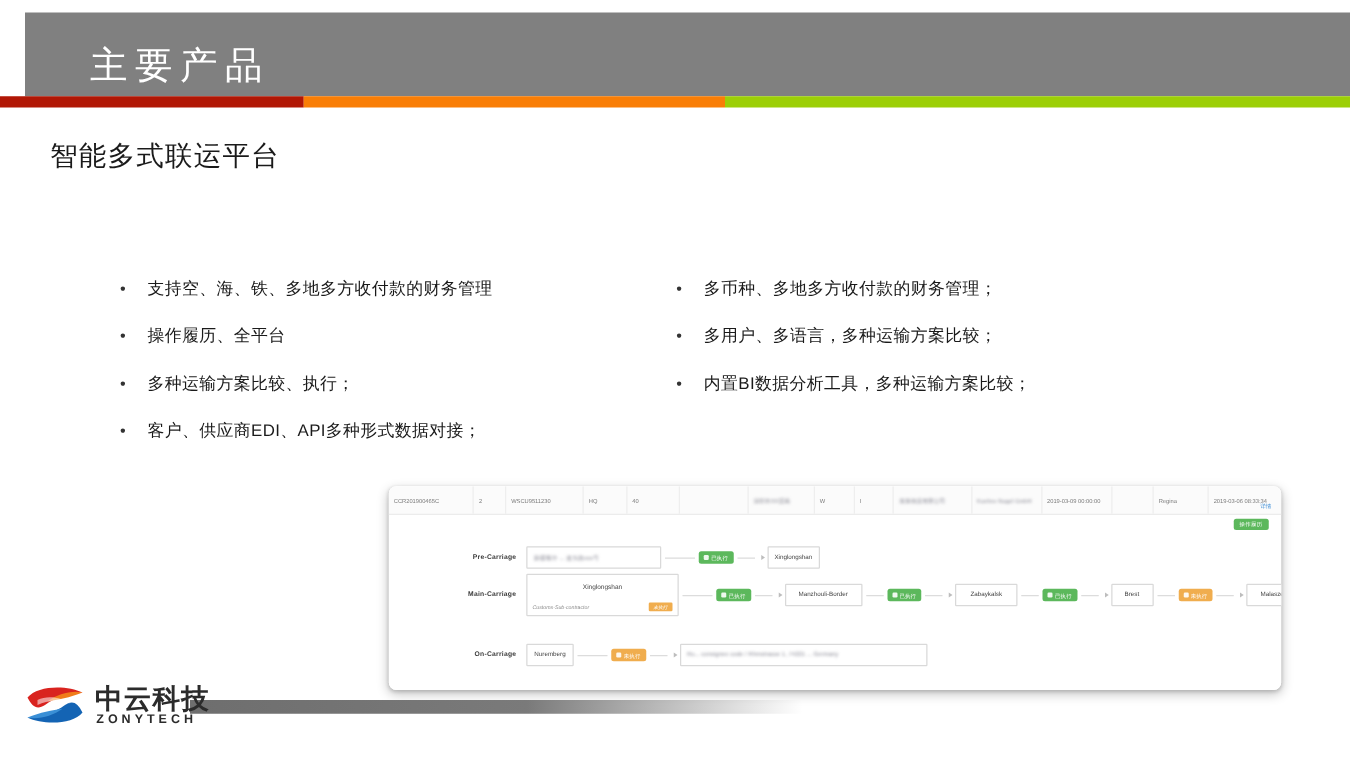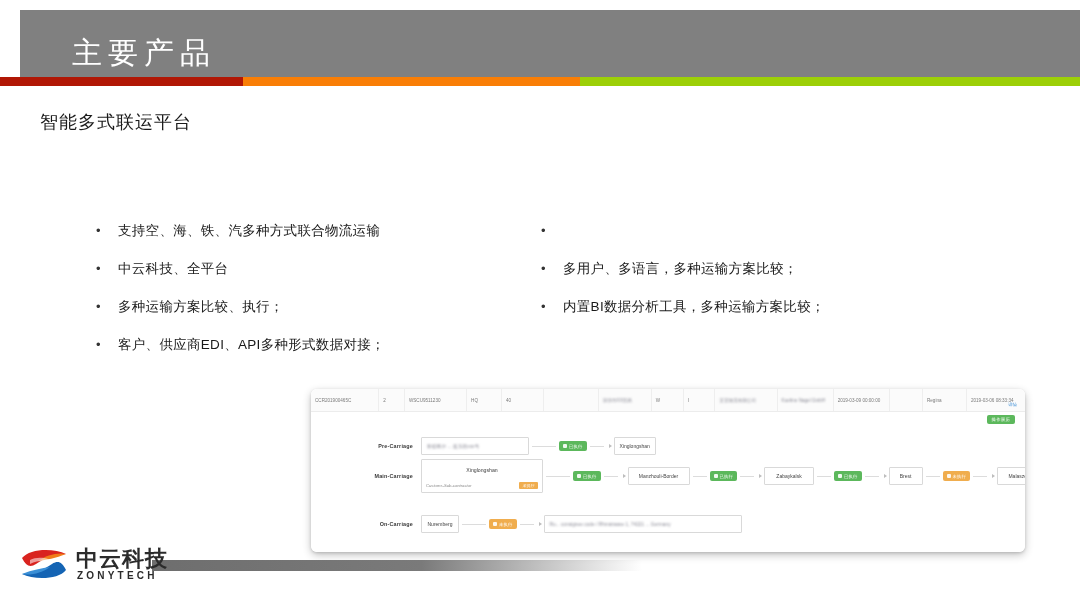--- a/index.html
+++ b/index.html
@@ -23,21 +23,21 @@
     font-weight:400;line-height:40px;white-space:nowrap;
   }
   .accent-bar{position:absolute;top:77px;height:9px;}
   .accent-red{left:0px;width:243px;background:#b11705;}
   .accent-orange{left:243px;width:337px;background:#f97e06;}
   .accent-green{left:580px;width:500px;background:#9ccf07;}
 
   
   .h1{
     position:absolute;left:40px;top:110px;
-    font-size:18px;color:#1a1a1a;letter-spacing:1px;font-weight:400;
+    font-size:22px;color:#1a1a1a;letter-spacing:1px;font-weight:400;
     white-space:nowrap;
   }
   .h2{
     position:absolute;left:97px;top:170px;
     font-size:19px;color:#1a1a1a;letter-spacing:0.5px;font-weight:400;
     white-space:nowrap;
   }
 
   
   .bullets{position:absolute;}
@@ -165,39 +165,40 @@
   </div>
   <div class="accent-bar accent-red"></div>
   <div class="accent-bar accent-orange"></div>
   <div class="accent-bar accent-green"></div>
 
   <div class="h1">智能多式联运平台</div>
 
   <div class="bullets col-left">
     <div class="bullet-row">
       <span class="bullet-dot">•</span>
-      <span class="bullet-text">支持空、海、铁、汽多种方式联合物流运输</span>
-    </div>
-    <div class="bullet-row">
-      <span class="bullet-dot">•</span>
-      <span class="bullet-text">中云科技、全平台</span>
+      <span class="bullet-text">支持空、海、铁、多地多方收付款的财务管理</span>
+    </div>
+    <div class="bullet-row">
+      <span class="bullet-dot">•</span>
+      <span class="bullet-text">操作履历、全平台</span>
     </div>
     <div class="bullet-row">
       <span class="bullet-dot">•</span>
       <span class="bullet-text">多种运输方案比较、执行；</span>
     </div>
     <div class="bullet-row">
       <span class="bullet-dot">•</span>
       <span class="bullet-text">客户、供应商EDI、API多种形式数据对接；</span>
     </div>
   </div>
 
   <div class="bullets col-right">
     <div class="bullet-row">
       <span class="bullet-dot">•</span>
+      <span class="bullet-text">多币种、多地多方收付款的财务管理；</span>
     </div>
     <div class="bullet-row">
       <span class="bullet-dot">•</span>
       <span class="bullet-text">多用户、多语言，多种运输方案比较；</span>
     </div>
     <div class="bullet-row">
       <span class="bullet-dot">•</span>
       <span class="bullet-text">内置BI数据分析工具，多种运输方案比较；</span>
     </div>
   </div>

